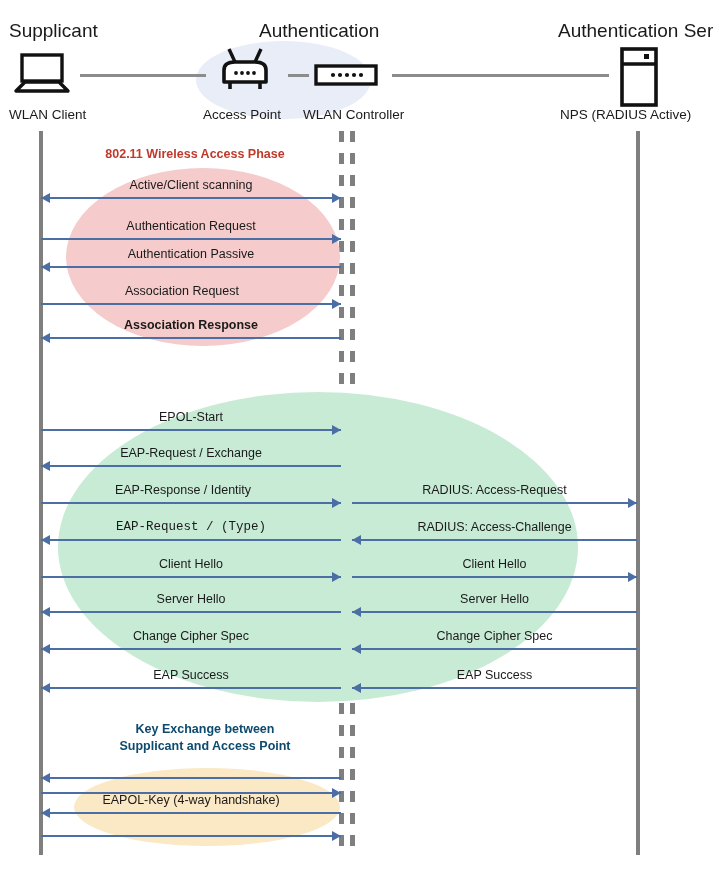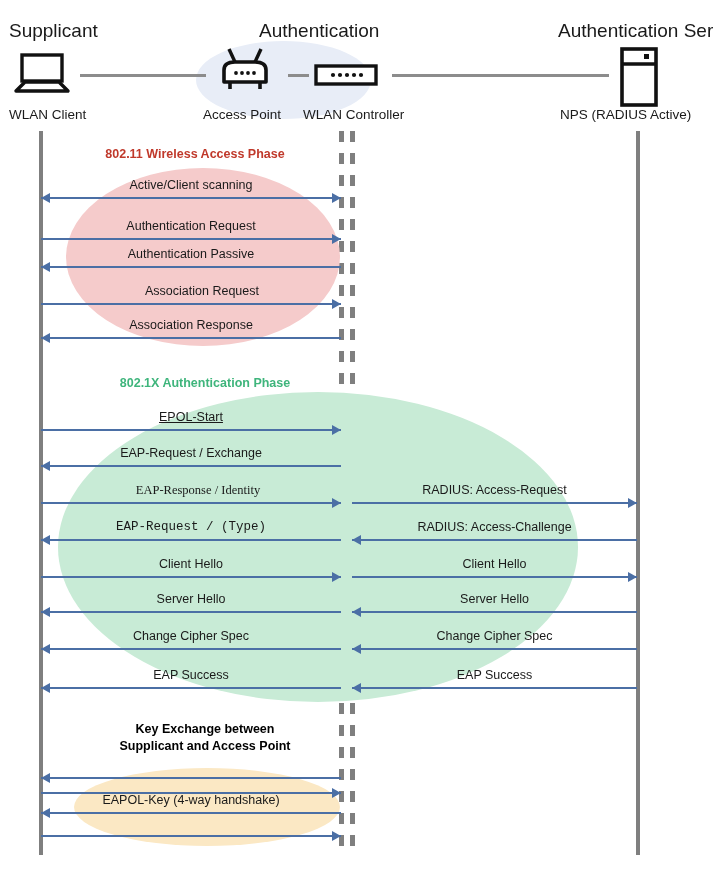--- a/index.html
+++ b/index.html
@@ -96,22 +96,21 @@
   <div class="lifeline" style="left:39px;top:131px;height:724px;"></div>
   <div class="lifeline-dash" style="left:339px;top:131px;height:724px;"></div>
   <div class="lifeline-dash" style="left:350px;top:131px;height:724px;"></div>
   <div class="lifeline" style="left:636px;top:131px;height:724px;"></div>
 
   <div class="phase-blob" style="left:66px;top:168px;width:274px;height:178px;background:#F5CBCB;"></div>
   <div class="phase-blob" style="left:58px;top:392px;width:520px;height:310px;background:#C8EBD6;"></div>
   <div class="phase-blob" style="left:74px;top:768px;width:266px;height:78px;background:#FBE8C4;"></div>
 
   <div class="phase-label" style="left:80px;top:146px;width:230px;color:#C0392B;">802.11 Wireless Access Phase</div>
-  <div class="phase-label" style="left:90px;top:375px;width:230px;color:#3FB57C;">802.1X Authentication Phase</div>
-  <div class="phase-label" style="left:90px;top:721px;width:230px;color:#000000;">Key Exchange between
+  <div class="phase-label" style="left:90px;top:721px;width:230px;color:#0c4a6e;">Key Exchange between
 Supplicant and Access Point</div>
 
   <div id="msg-layer">
       <div>
         <div class="msg-line" style="left: 41px; top: 197px; width: 300px;"></div>
         <div class="arrow-head arrow-r" style="left: 332px; top: 193px;"></div>
         <div class="arrow-head arrow-l" style="left: 41px; top: 193px;"></div>
         <div class="msg-label" style="left: 41px; width: 300px; top: 178px;">Active/Client scanning</div>
       </div>
       <div>
@@ -120,41 +119,41 @@
         <div class="msg-label" style="left: 41px; width: 300px; top: 219px;">Authentication Request</div>
       </div>
       <div>
         <div class="msg-line" style="left: 41px; top: 266px; width: 300px;"></div>
         <div class="arrow-head arrow-l" style="left: 41px; top: 262px;"></div>
         <div class="msg-label" style="left: 41px; width: 300px; top: 247px;">Authentication Passive</div>
       </div>
       <div>
         <div class="msg-line" style="left: 41px; top: 303px; width: 300px;"></div>
         <div class="arrow-head arrow-r" style="left: 332px; top: 299px;"></div>
-        <div class="msg-label" style="left: 52px; width: 300px; top: 284px;">Association Request</div>
+        <div class="msg-label" style="left: 32px; width: 300px; top: 284px;">Association Request</div>
       </div>
       <div>
         <div class="msg-line" style="left: 41px; top: 337px; width: 300px;"></div>
         <div class="arrow-head arrow-l" style="left: 41px; top: 333px;"></div>
-        <div class="msg-label" style="left: 41px; width: 300px; top: 318px;">Association Response</div>
+        <div class="msg-label" style="left: 41px; width: 300px; top: 318px; font-weight: bold;">Association Response</div>
       </div>
       <div>
         <div class="msg-line" style="left: 41px; top: 429px; width: 300px;"></div>
         <div class="arrow-head arrow-r" style="left: 332px; top: 425px;"></div>
-        <div class="msg-label" style="left: 41px; width: 300px; top: 410px; text-decoration: underline;">EPOL-Start</div>
+        <div class="msg-label" style="left: 41px; width: 300px; top: 410px;">EPOL-Start</div>
       </div>
       <div>
         <div class="msg-line" style="left: 41px; top: 465px; width: 300px;"></div>
         <div class="arrow-head arrow-l" style="left: 41px; top: 461px;"></div>
         <div class="msg-label" style="left: 41px; width: 300px; top: 446px;">EAP-Request / Exchange</div>
       </div>
       <div>
         <div class="msg-line" style="left: 41px; top: 502px; width: 300px;"></div>
         <div class="arrow-head arrow-r" style="left: 332px; top: 498px;"></div>
-        <div class="msg-label" style="left: 48px; width: 300px; top: 483px; font-family: Liberation Serif, serif;">EAP-Response / Identity</div>
+        <div class="msg-label" style="left: 33px; width: 300px; top: 483px;">EAP-Response / Identity</div>
       </div>
       <div>
         <div class="msg-line" style="left: 352px; top: 502px; width: 285px;"></div>
         <div class="arrow-head arrow-r" style="left: 628px; top: 498px;"></div>
         <div class="msg-label" style="left: 352px; width: 285px; top: 483px;">RADIUS: Access-Request</div>
       </div>
       <div>
         <div class="msg-line" style="left: 41px; top: 539px; width: 300px;"></div>
         <div class="arrow-head arrow-l" style="left: 41px; top: 535px;"></div>
         <div class="msg-label" style="left: 41px; width: 300px; top: 520px; font-family: Liberation Mono, monospace;">EAP-Request / (Type)</div>

